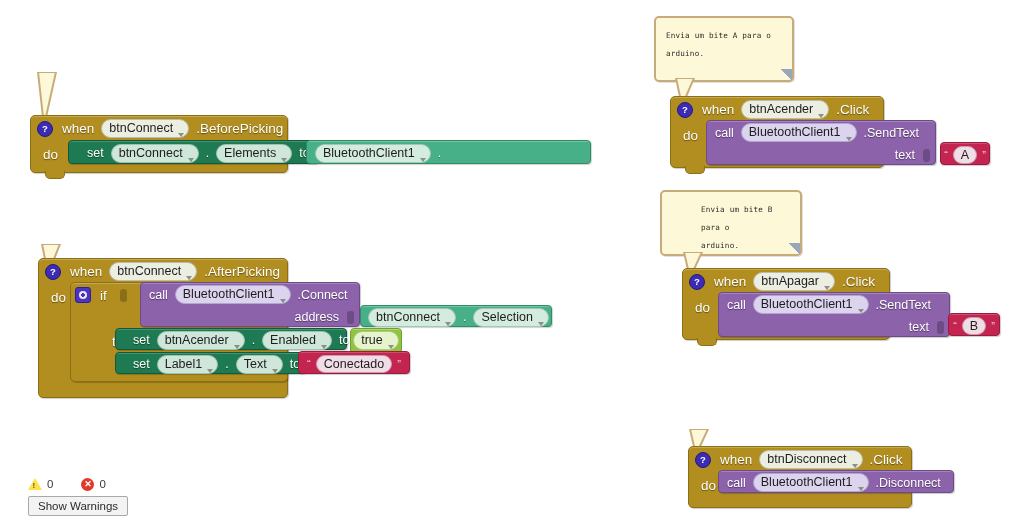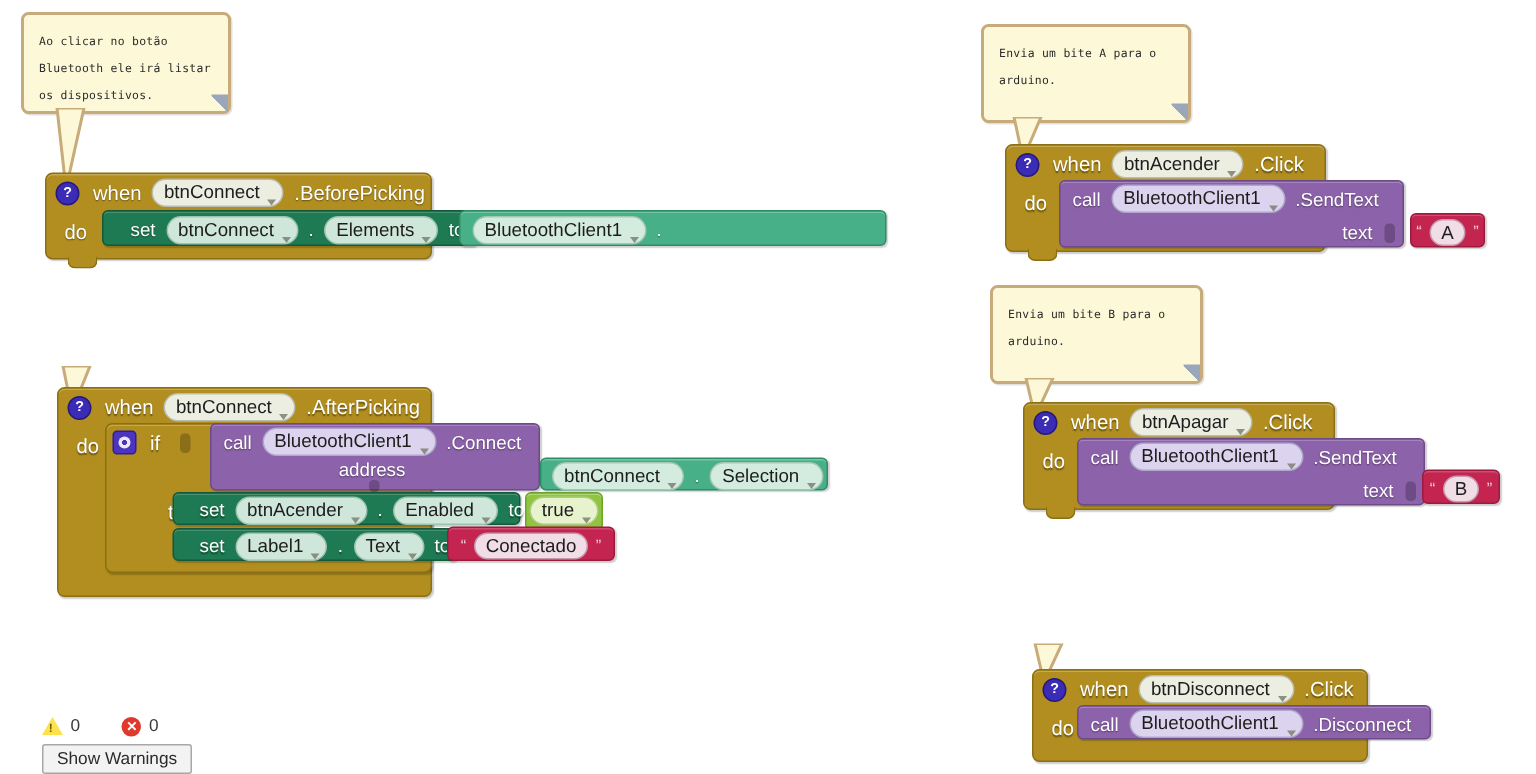--- a/index.html
+++ b/index.html
@@ -24,21 +24,21 @@
     padding:9px 10px 4px 10px;
   }
   .comment .ctext{
     font-family:"DejaVu Sans Mono","Liberation Mono",monospace;
     font-size:7.6px;
     line-height:18px;
     color:#2b2b2b;
     white-space:pre-wrap;
     letter-spacing:.2px;
   }
-  .comment .ctext.squig{ text-decoration:none; }
+  .comment .ctext.squig{ text-decoration:none;margin-left:29px; }
   .grip{
     position:absolute;right:0;bottom:0;width:11px;height:11px;
     background:linear-gradient(45deg, transparent 0 46%, #9aa7bb 46% 100%);
   }
   .tail{position:absolute;pointer-events:none;}
 
   
   .blk{position:absolute;box-sizing:border-box;}
   .evt{                       
     background:#b18e1f;
@@ -138,26 +138,20 @@
     margin-top:3px;display:inline-block;
     border:1px solid #a8a8a8;background:#f3f3f3;border-radius:2px;
     padding:3px 9px;font-size:11.5px;color:#2b2b2b;
   }
 </style>
 </head>
 <body>
 
 <div id="canvas">
 
-  <div class="comment" style="left:14px;top:8px;width:140px;height:68px;">
-    <div class="ctext">Ao clicar no botão
-Bluetooth ele irá listar
-os dispositivos.</div>
-    <div class="grip"></div>
-  </div>
   <svg class="tail" style="left:30px;top:72px;" width="40" height="56">
     <polygon points="8,0 26,0 14,54" fill="#fdf9d8" stroke="#c8ab7a" stroke-width="2"></polygon>
   </svg>
 
   <div class="blk evt" style="left:30px;top:115px;width:258px;height:58px;">
     <div class="row" style="height:25px;padding-left:0;">
       <div class="helpic">?</div>
       <span class="kw">when</span>
       <span class="dd">
         <span>btnConnect</span>
@@ -230,21 +224,21 @@
 
   <div class="blk callblk" style="left:140px;top:282px;width:220px;height:45px;">
     <div class="row" style="height:23px;">
       <span class="kw sm" style="padding-left:8px;">call</span>
       <span class="dd light">
         <span>BluetoothClient1</span>
         <i class="arw"></i>
       </span>
       <span class="kw sm">.Connect</span>
     </div>
-    <div class="row" style="height:22px;justify-content:flex-end;padding-right:4px;flex-direction:column;">
+    <div class="row" style="height:22px;justify-content:flex-end;padding-right:4px;">
       <span class="kw sm">address</span>
       <span class="socket"></span>
     </div>
   </div>
 
   <div class="blk getter" style="left:360px;top:305px;width:192px;height:22px;">
     <div class="row" style="height:22px;">
       <span class="dd grn2" style="margin-left:7px;">
         <span>btnConnect</span>
         <i class="arw"></i>

